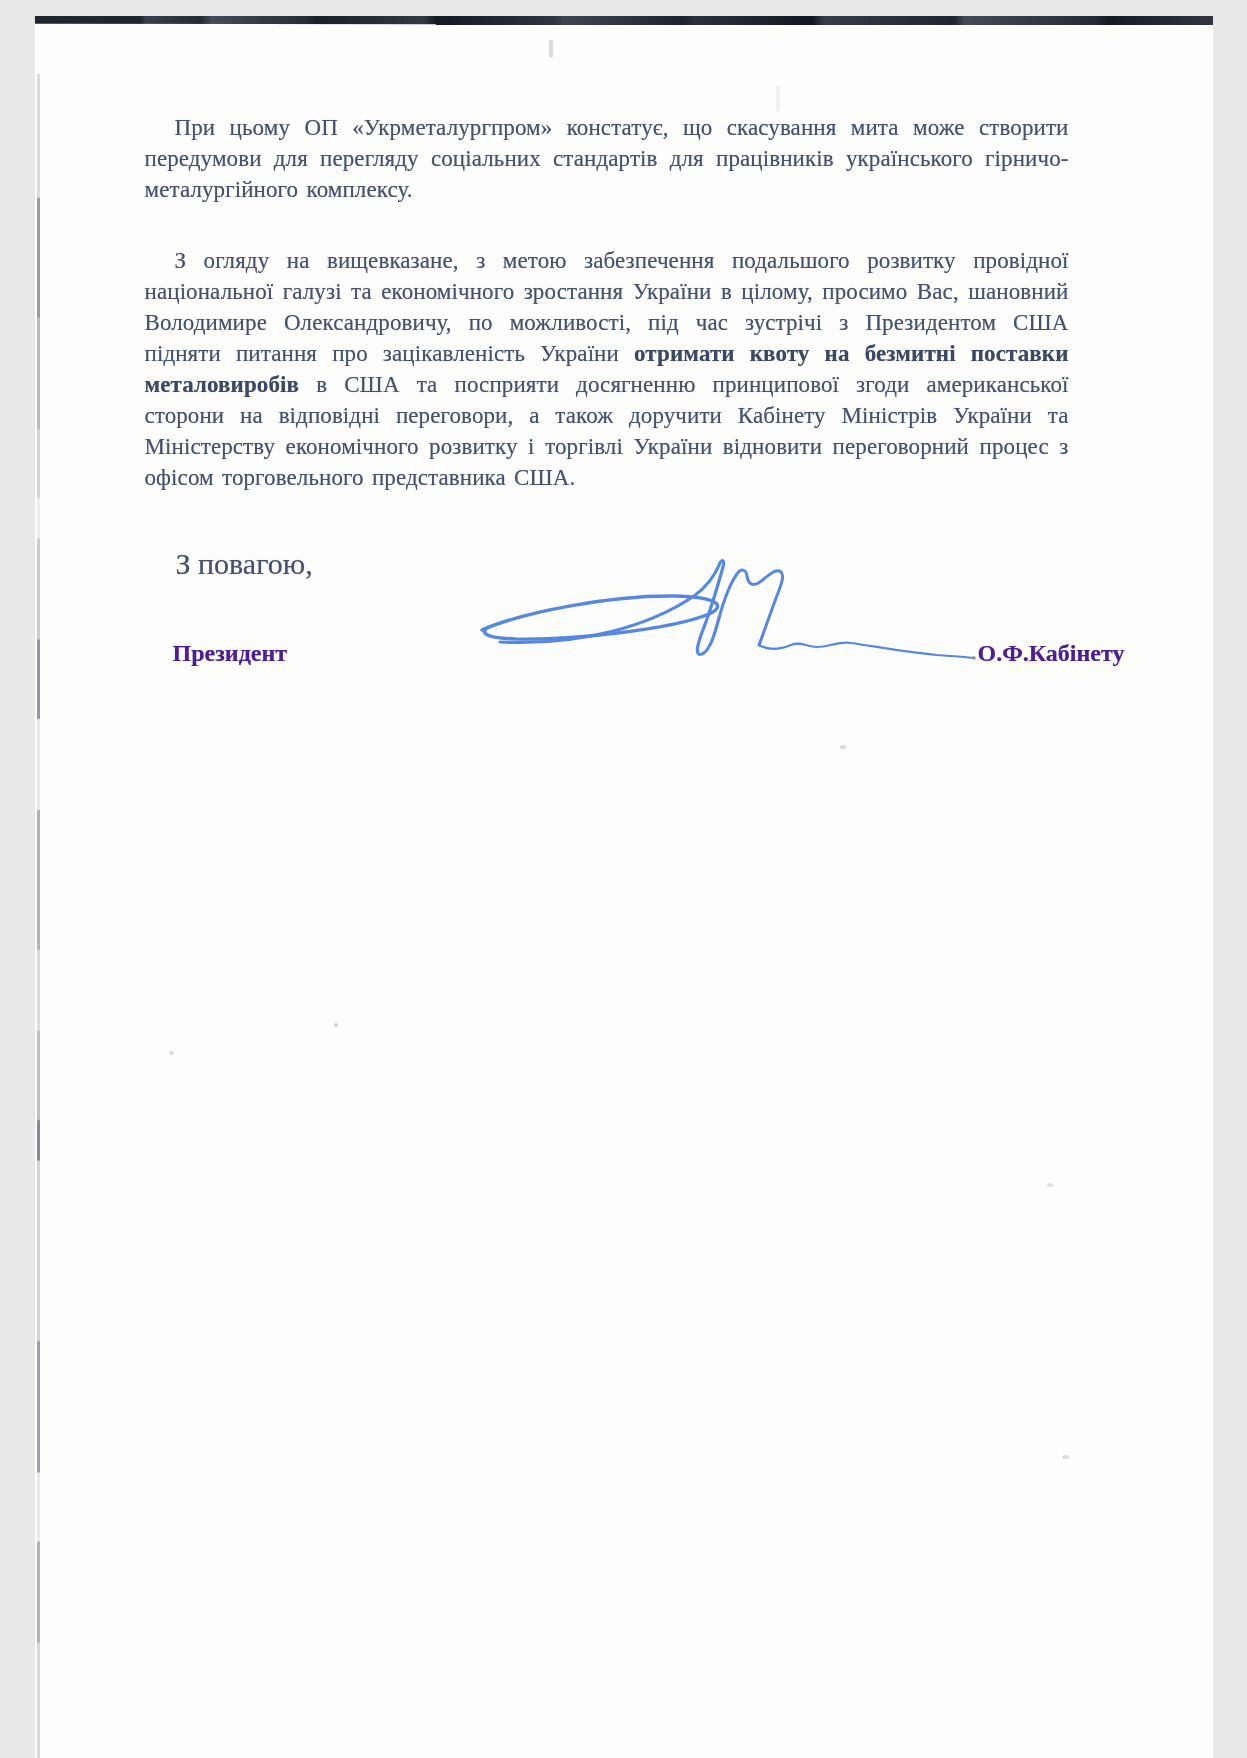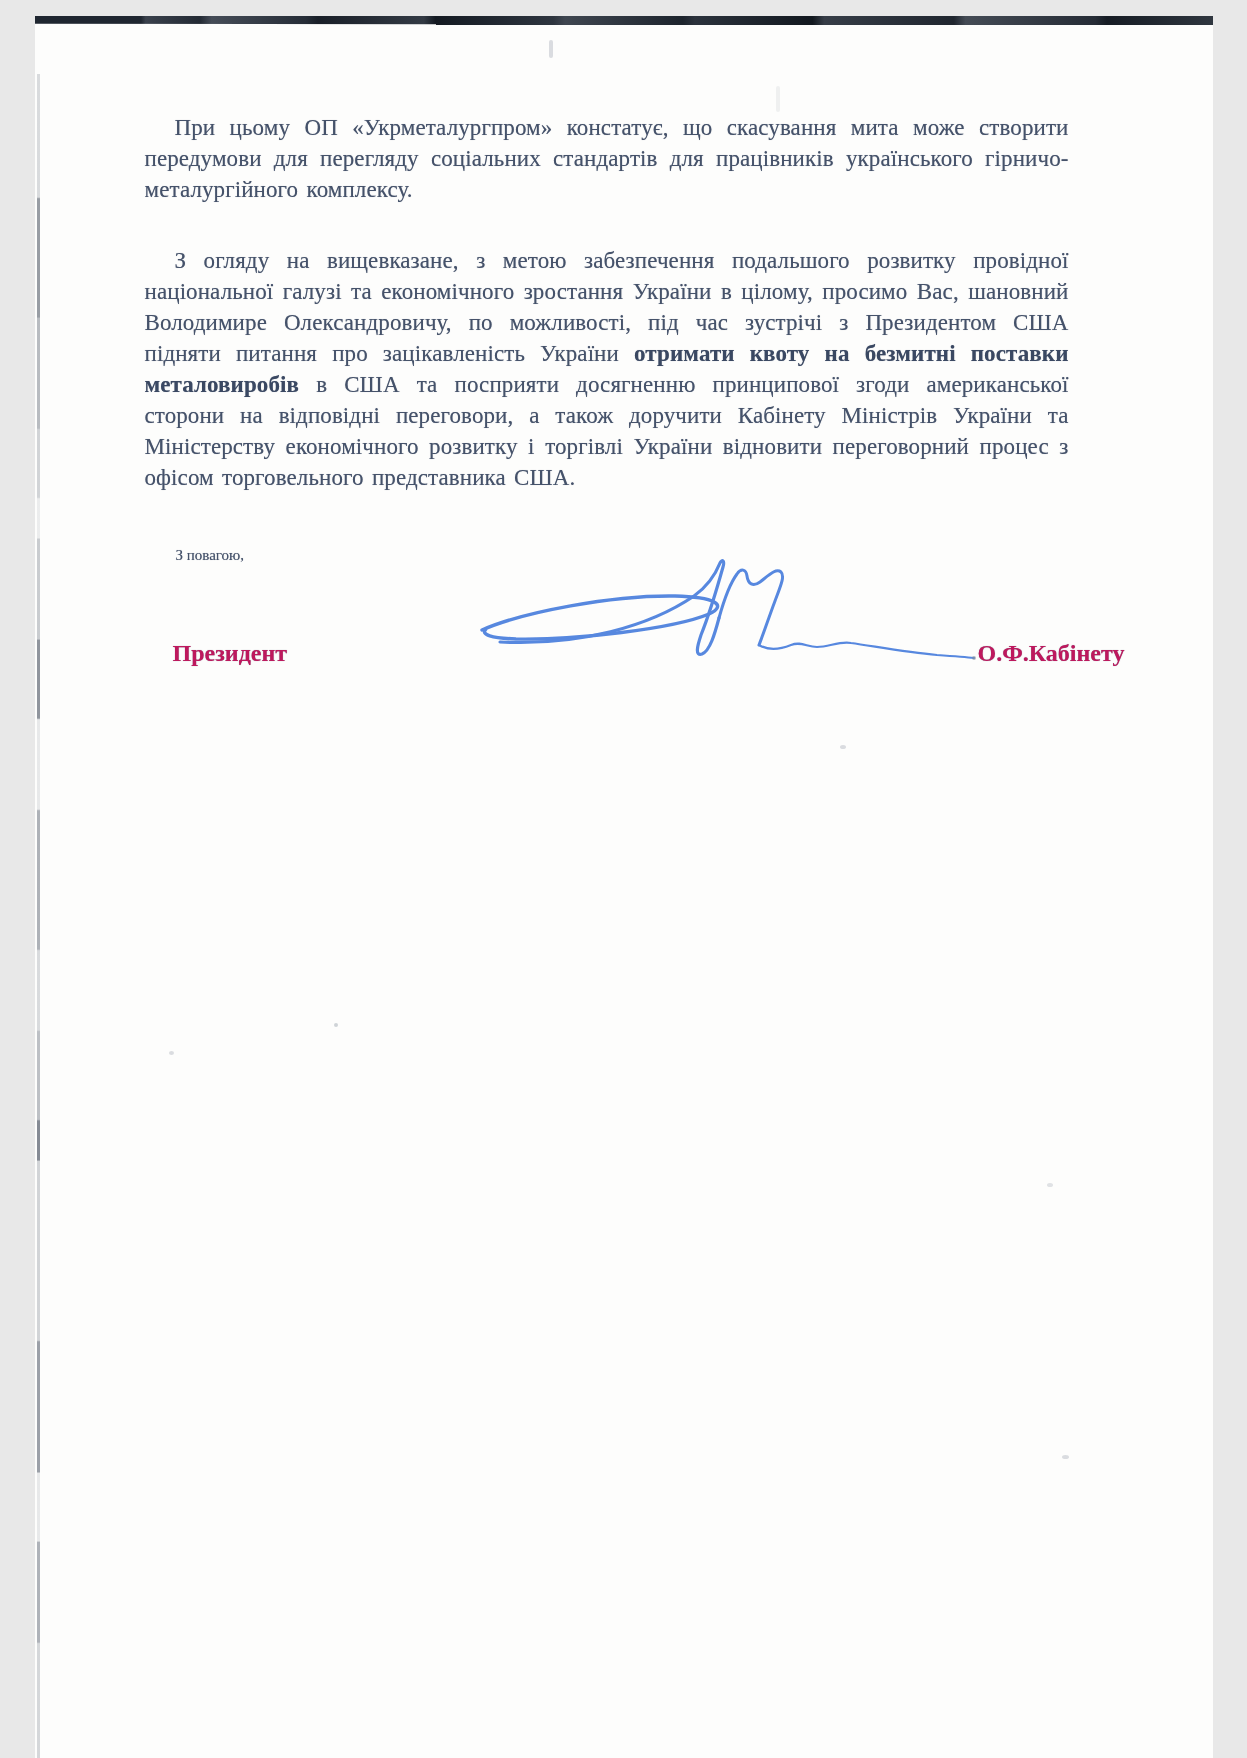--- a/index.html
+++ b/index.html
@@ -65,28 +65,28 @@
     text-align: justify;
     letter-spacing: 0.1px; word-spacing: 2.5px;
     text-shadow: 0 0 0.7px rgba(69,82,106,0.55);
   }
   .content p { margin: 0; text-indent: 30px; }
   .content p + p { margin-top: 40px; }
   .content b { color: #3a4862; }
 
   .closing {
     position: absolute; left: 141px; top: 531px;
-    color: #45526a; font-size: 15px;
+    color: #45526a; font-size: 30px;
     text-shadow: 0 0 0.7px rgba(69,82,106,0.55);
   }
 
   .sig-row {
     position: absolute; left: 138px; top: 624px; width: 952px;
     display: flex; justify-content: space-between;
-    color: #be185d; font-size: 24px; font-weight: bold;
+    color: #4c1d95; font-size: 24px; font-weight: bold;
     text-shadow: 0 0 0.8px rgba(58,72,98,0.6);
   }
 
   .sig-svg { position: absolute; left: 433px; top: 540px; }
 </style>
 </head>
 <body>
 
 <div class="page">
 

